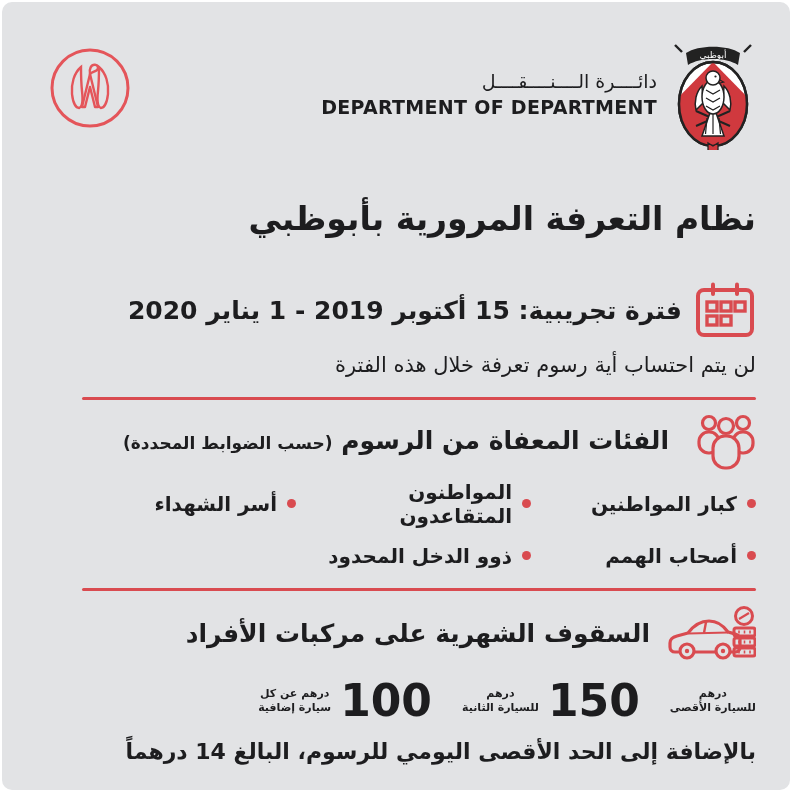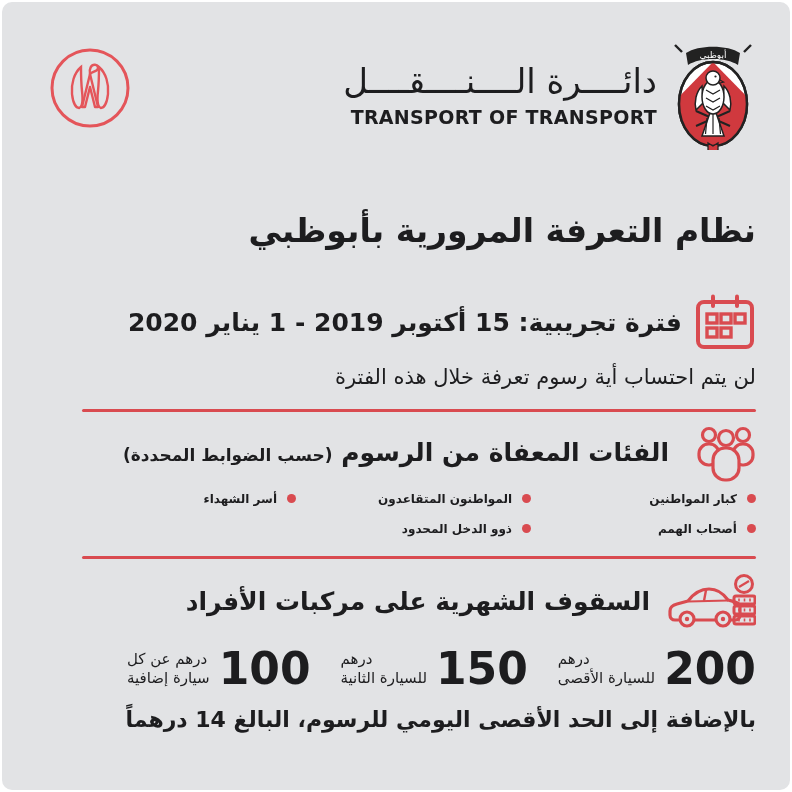--- a/index.html
+++ b/index.html
@@ -11,43 +11,43 @@
     position:relative;width:788px;height:788px;margin:2px;
     background:#e2e3e5;border-radius:10px;overflow:hidden;direction:rtl;
   }
   
   .falcon-logo{position:absolute;top:44px;left:46px;}
   .brand{
     position:absolute;top:36px;right:30px;
     display:flex;align-items:center;gap:9px;direction:ltr;
   }
   .brand-text{text-align:right;direction:rtl;}
-  .brand-ar{font-size:34px;font-weight:500;line-height:1.25;letter-spacing:0;}
+  .brand-ar{font-size:19px;font-weight:500;line-height:1.25;letter-spacing:0;}
   .brand-en{direction:ltr;font-size:19px;font-weight:700;letter-spacing:.3px;margin-top:3px;white-space:nowrap;}
   
-  .content{position:absolute;top:0;right:0;left:0;padding:12px 34px;}
+  .content{position:absolute;top:0;right:0;left:0;padding:0 34px;}
   .page-title{margin-top:198px;font-size:33px;font-weight:700;line-height:1.15;}
   .sec-row{display:flex;align-items:center;gap:18px;}
   .sec-heading{font-size:25px;font-weight:700;white-space:nowrap;}
   .sec-heading .heading-note{font-size:17px;font-weight:600;}
   .sec1{margin-top:44px;gap:12px;}
   .trial-note{margin-top:14px;font-size:21px;font-weight:400;text-align:right;}
   .divider{width:674px;height:3px;background:#d94b50;border-radius:2px;margin-top:20px;}
   .sec2{margin-top:12px;gap:27px;}
   .bullets{
     display:grid;grid-template-columns:225px 235px auto;
     row-gap:16px;margin-top:10px;
   }
-  .bullet{display:flex;align-items:center;gap:10px;font-size:12px;font-weight:600;}
+  .bullet{display:flex;align-items:center;gap:10px;font-size:20px;font-weight:600;}
   .bullet .dot{width:9px;height:9px;border-radius:50%;background:#d94b50;flex:none;}
   .sec3{margin-top:14px;}
   .caps{display:flex;align-items:center;gap:30px;margin-top:16px;}
   .cap{display:flex;align-items:center;gap:9px;}
   .cap-amount{font-size:44px;font-weight:700;line-height:1;direction:ltr;text-align:right;}
-  .cap-label{font-size:15px;font-weight:400;line-height:1.25;text-align:left;}
+  .cap-label{font-size:11px;font-weight:700;line-height:1.25;text-align:center;}
   .caps-footnote{margin-top:16px;font-size:22px;font-weight:700;}
   svg{display:block;}
 </style>
 </head>
 <body>
 
 <div class="canvas">
 
   <div class="falcon-logo">
     <span>
@@ -57,21 +57,21 @@
         <path d="M51,21 C58,27 61,38 60,48 C59,57 56,62 53,62 C50,61 49,54 50,45 C51,35 51,27 51,21 Z" stroke="#e4555a" stroke-width="2.4"></path>
         <path d="M42,28 L34,61 L37,61 L42,41 L47,61 L50,61 Z" stroke="#e4555a" stroke-width="2.4" stroke-linejoin="round"></path>
         <path d="M42,28 C41,23 43,18.5 47,18.8 C50,19 51,22.5 48.8,24.2 C47,25.6 44,26 42,28 Z" stroke="#e4555a" stroke-width="2.4"></path>
       </svg>
     </span>
   </div>
 
   <div class="brand">
     <div class="brand-text">
       <div class="brand-ar">دائــــرة الــــنــــقــــل</div>
-      <div class="brand-en">TRANSPORT OF TRANSPORT</div>
+      <div class="brand-en">DEPARTMENT OF DEPARTMENT</div>
     </div>
     <span>
       <svg width="94" height="112" viewBox="0 0 94 112">
         <defs>
             <clipPath id="ovalClip">
               <ellipse cx="47" cy="66" rx="34" ry="42"></ellipse>
             </clipPath>
           </defs>
         <line x1="16" y1="14" x2="9" y2="7" stroke="#222" stroke-width="2.4"></line>
         <line x1="78" y1="14" x2="85" y2="7" stroke="#222" stroke-width="2.4"></line>
@@ -180,21 +180,20 @@
           <circle cx="19" cy="46" r="2.2" fill="#d94b50" stroke="none"></circle>
           <circle cx="55" cy="46" r="7" stroke-width="3.2"></circle>
           <circle cx="55" cy="46" r="2.2" fill="#d94b50" stroke="none"></circle>
         </svg>
       </span>
       <div class="sec-heading">السقوف الشهرية على مركبات الأفراد</div>
     </div>
 
     <div class="caps">
       <div class="cap">
-        <span class="cap-amount">200</span>
         <span class="cap-label">
           <span>درهم</span><br>
           <span>للسيارة الأقصى</span>
         </span>
       </div>
       <div class="cap">
         <span class="cap-amount">150</span>
         <span class="cap-label">
           <span>درهم</span><br>
           <span>للسيارة الثانية</span>

